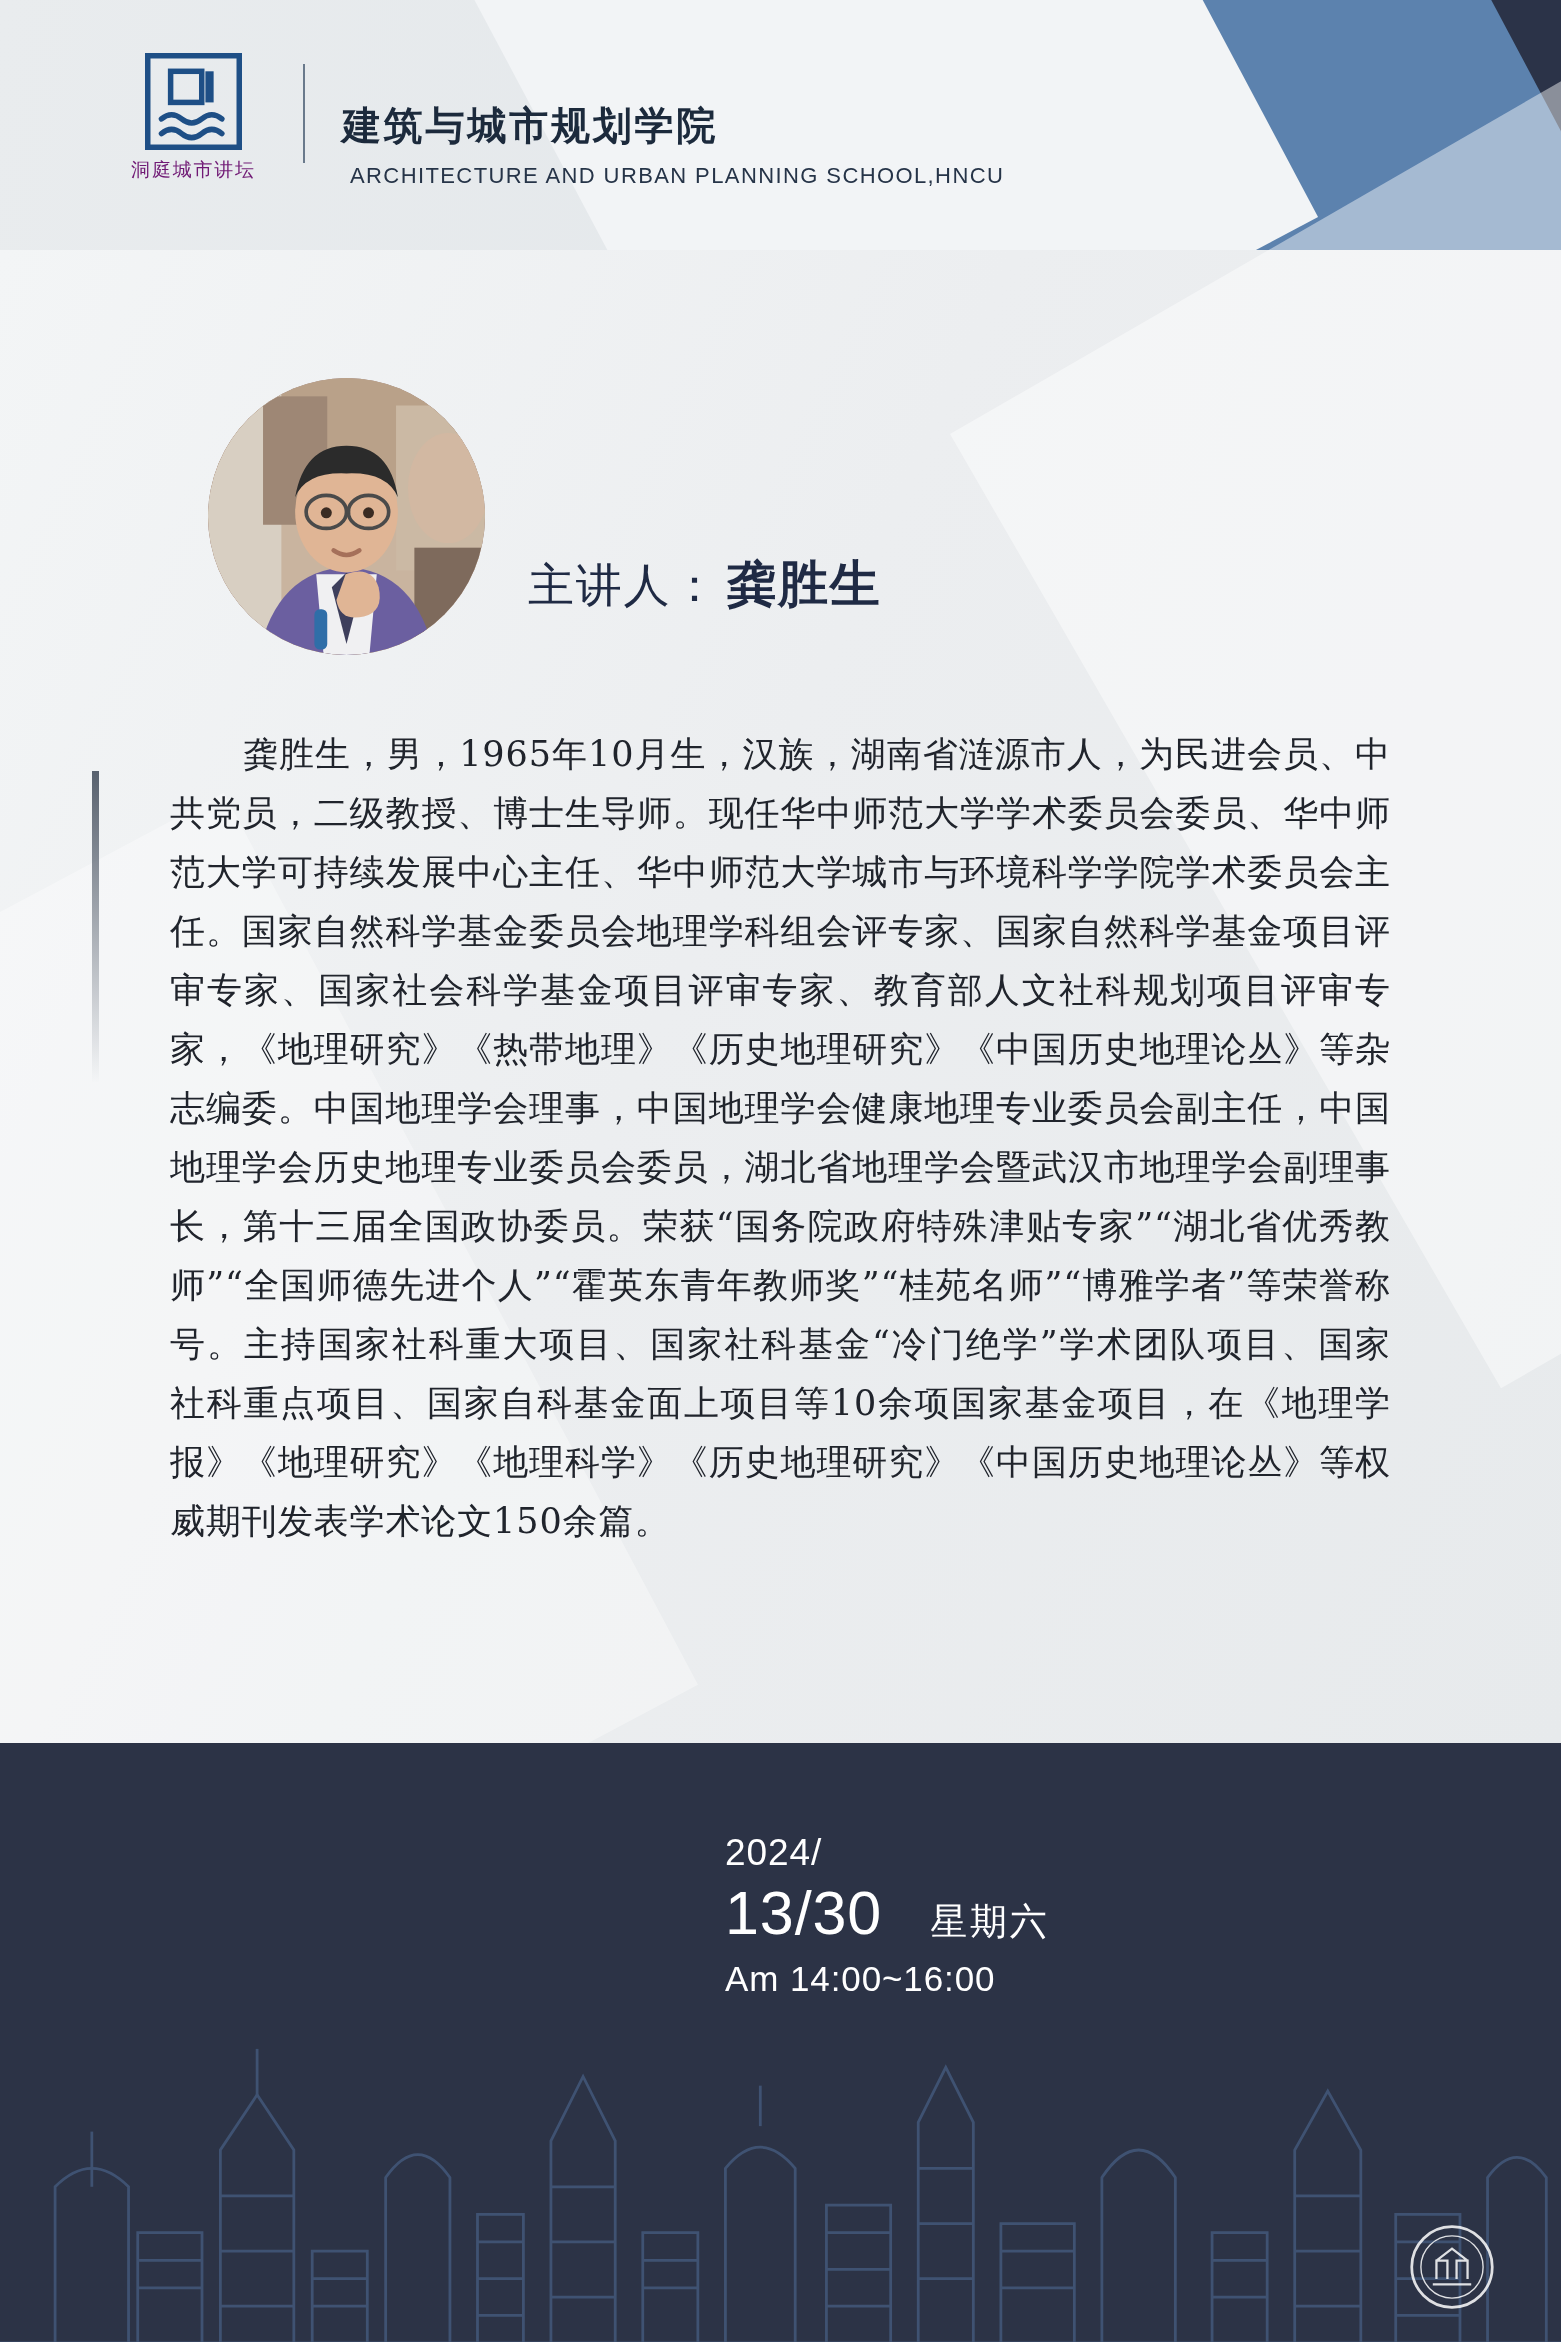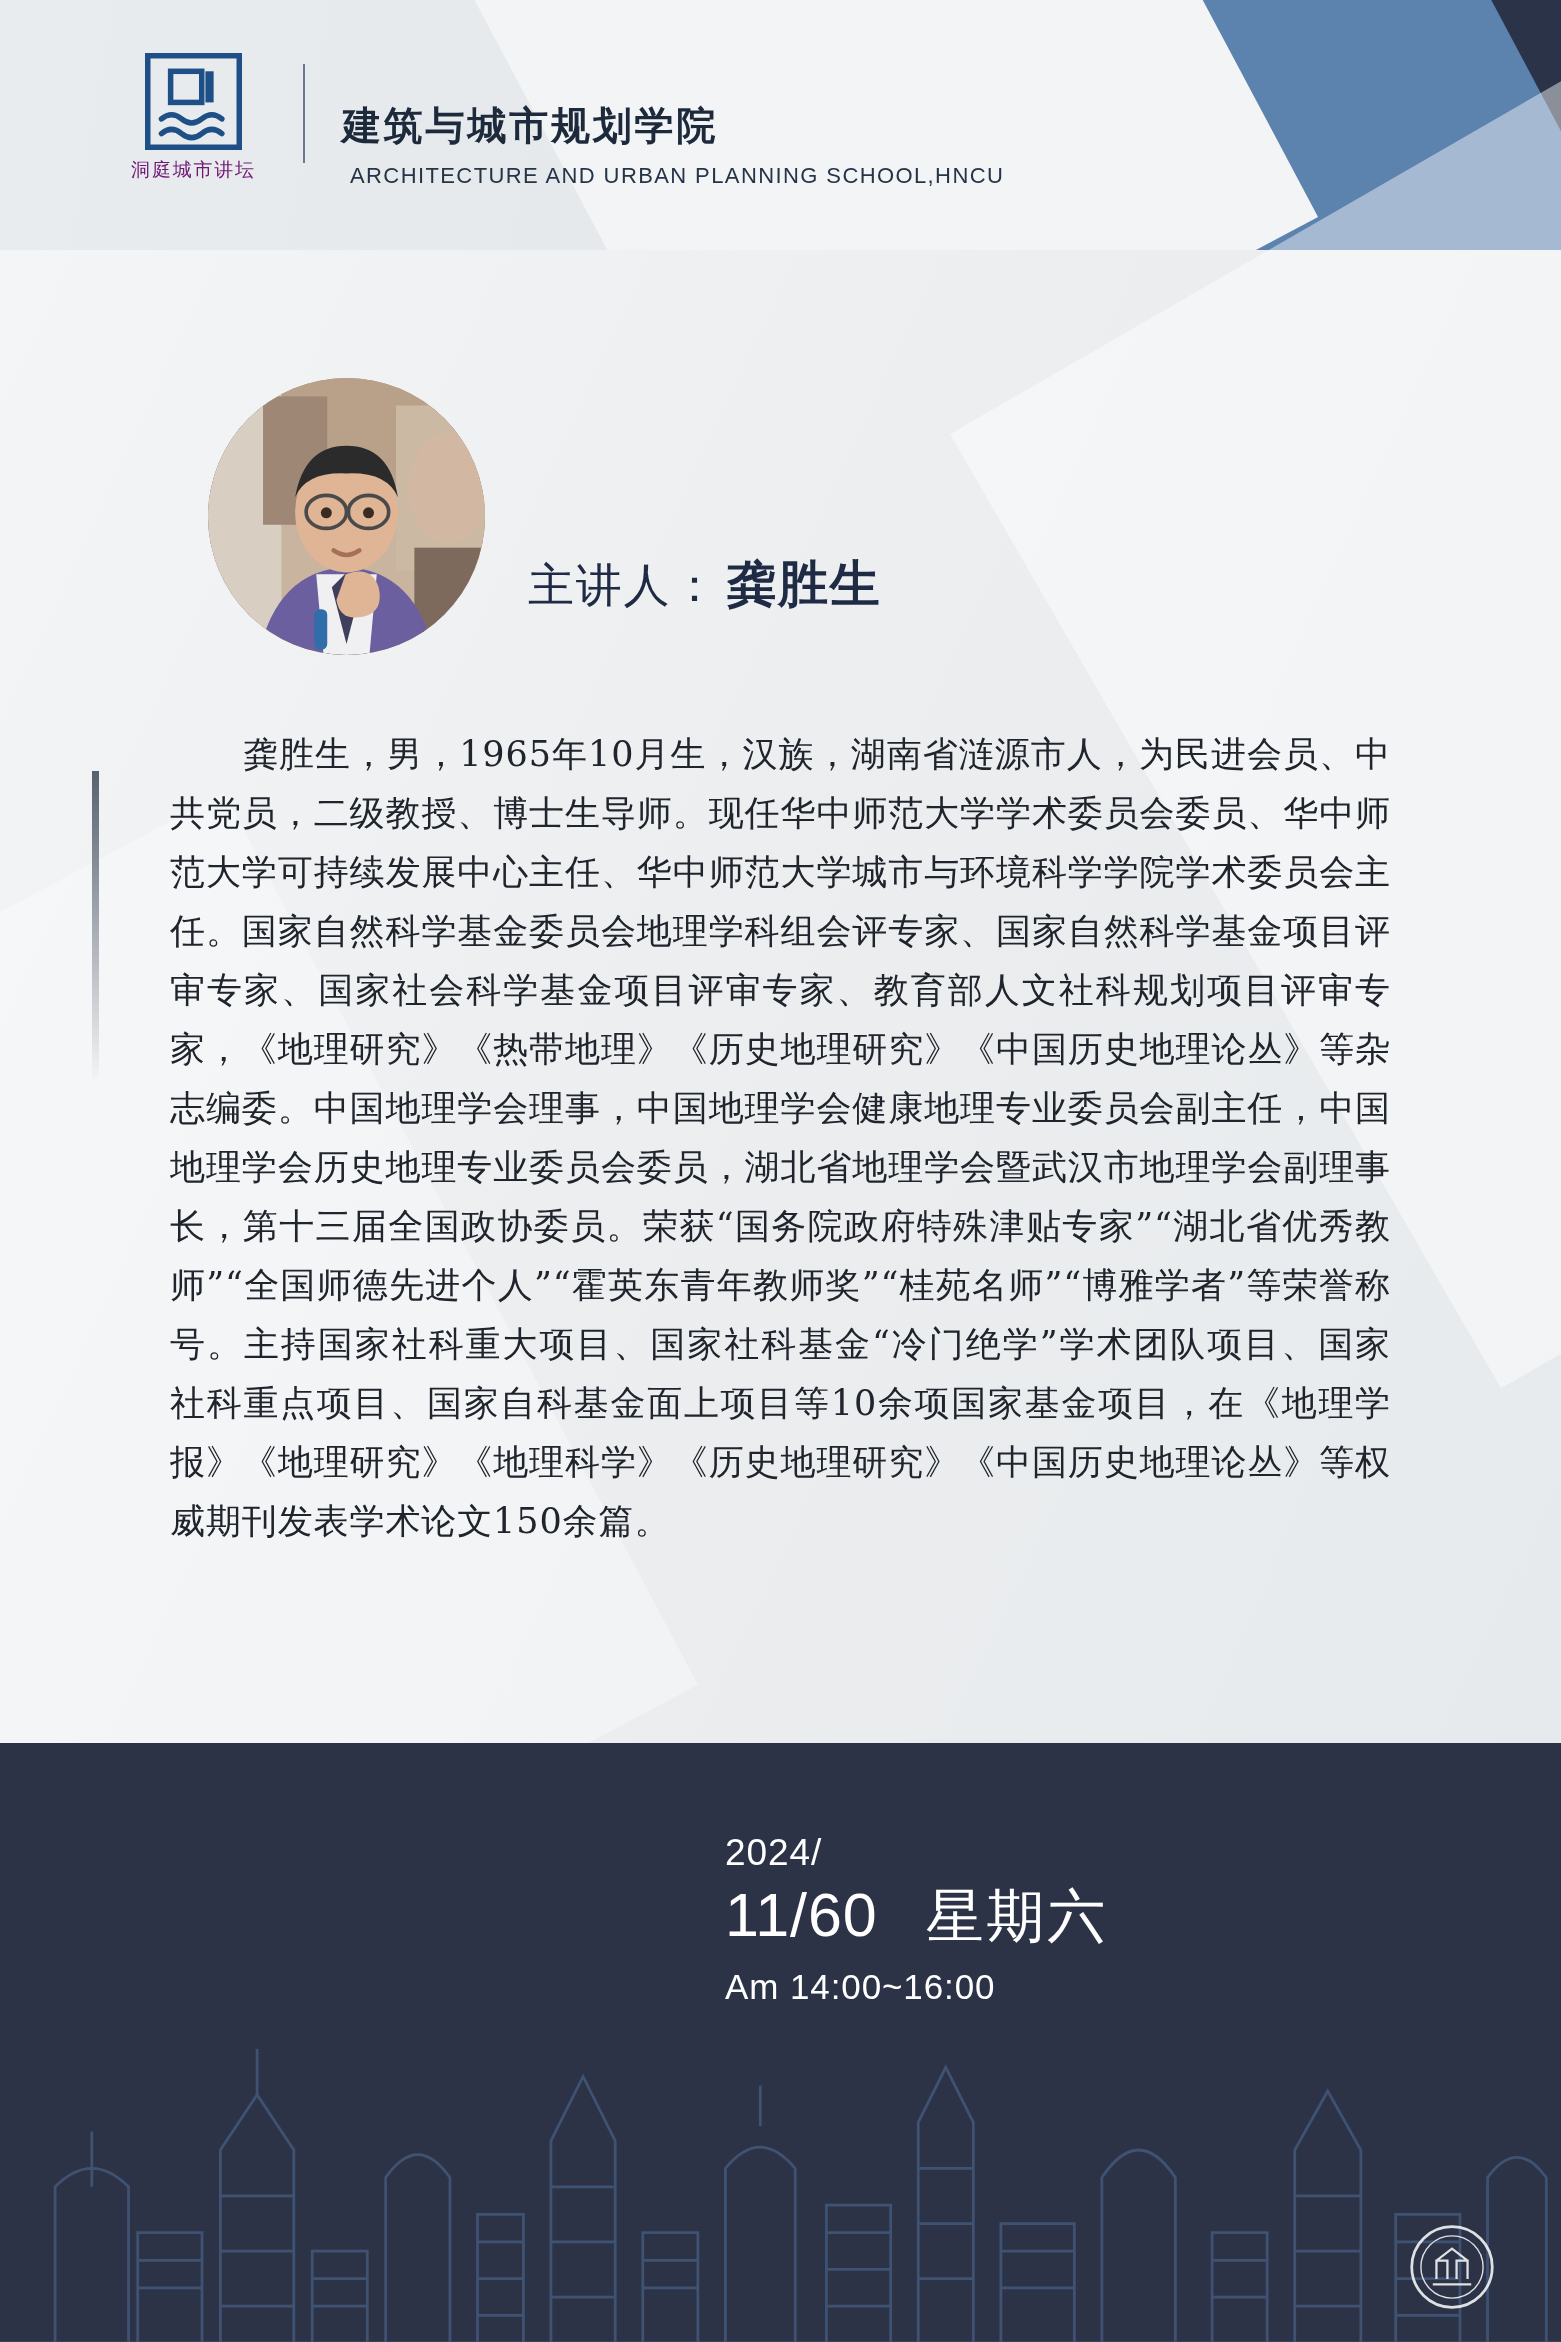--- a/index.html
+++ b/index.html
@@ -236,21 +236,21 @@
     display: flex;
     align-items: baseline;
     gap: 48px;
     margin-bottom: 11px;
   }
   .info .date {
     font-size: 61px;
     letter-spacing: 0.9px;
   }
   .info .weekday {
-    font-size: 58px;
+    font-size: 37px;
     letter-spacing: 2.8px;
   }
   .info .time {
     font-size: 35px;
     letter-spacing: 0.9px;
     margin-bottom: 13px;
   }
   .info .place {
     font-size: 35px;
     letter-spacing: 0.9px;
@@ -371,21 +371,21 @@
         <path d="M600 250 h70 M600 310 h70 M600 370 h70"></path>
         <path d="M1000 230 h60 M1000 290 h60 M1000 350 h60"></path>
         <path d="M1410 260 h72 M1410 320 h72 M1410 380 h72"></path>
       </g>
     </svg>
   </div>
 
   <div class="info">
     <div class="year">2024/</div>
     <div class="date-row">
-      <span class="date">11/60</span>
+      <span class="date">13/30</span>
       <span class="weekday">星期六</span>
     </div>
     <div class="time">Am  14:00~16:00</div>
   </div>
 
   <div class="seal">
     <svg viewBox="0 0 94 94" width="86" height="86" aria-hidden="true">
       <circle cx="47" cy="47" r="44" fill="none" stroke="#ffffff" stroke-width="3"></circle>
       <circle cx="47" cy="47" r="34" fill="none" stroke="#ffffff" stroke-width="1.5"></circle>
       <path d="M30 60 V40 h12 v20 M52 60 V40 h12 v20 M30 40 l17 -13 l17 13" fill="none" stroke="#ffffff" stroke-width="2.5"></path>

